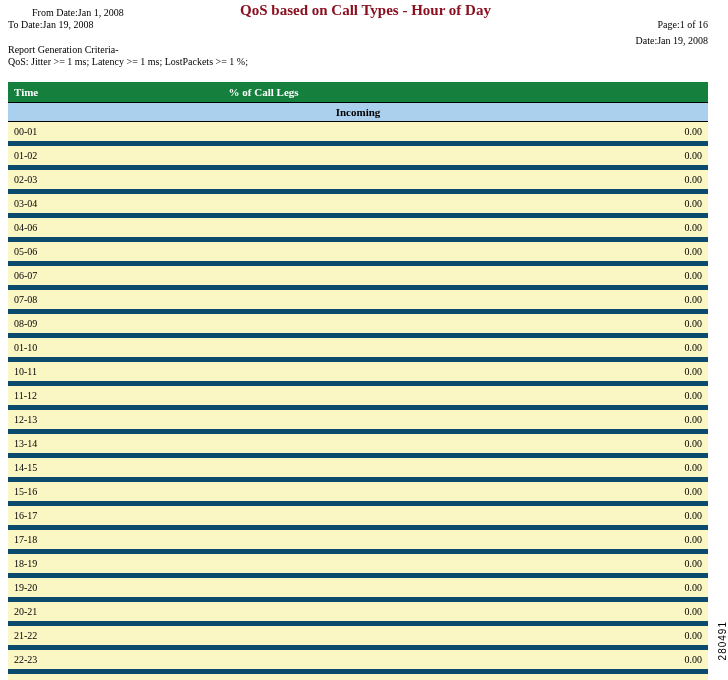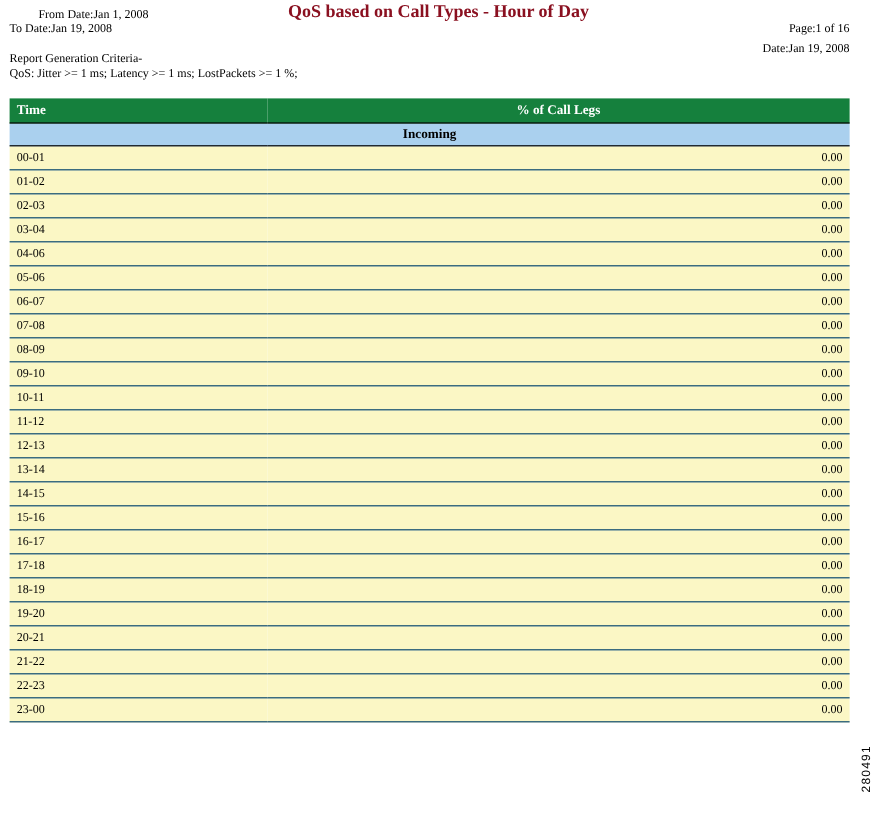--- a/index.html
+++ b/index.html
@@ -83,37 +83,37 @@
     border-collapse: collapse;
   }
   .hdr-row td {
     background: #15803d;
     color: #ffffff;
     font-weight: bold;
     padding: 4px 6px;
     font-size: 11px;
   }
   .hdr-time { text-align: left; }
-  .hdr-pct  { text-align: center; }
+  .hdr-pct  { text-align: left; }
 
   .section-row td {
     background: #aad0ee;
     color: #000000;
     font-weight: bold;
     text-align: center;
     padding: 3px 6px;
     border-top: 1px solid #000000;
     border-bottom: 1px solid #000000;
     font-size: 11px;
   }
 
   .data-row td {
     background: #fbf7c5;
     padding: 4px 6px;
-    border-bottom: 1px solid #0c4a6e;
+    border-bottom: 5px solid #0c4a6e;
     font-size: 10px;
   }
   .cell-time { text-align: left; }
   .cell-val  { text-align: right; }
 
   .side-code {
     position: absolute;
     right: 0px;
     bottom: 20px;
     font-size: 10px;
@@ -182,21 +182,21 @@
           </tr>
           <tr class="data-row">
             <td class="cell-time">07-08</td>
             <td class="cell-val">0.00</td>
           </tr>
           <tr class="data-row">
             <td class="cell-time">08-09</td>
             <td class="cell-val">0.00</td>
           </tr>
           <tr class="data-row">
-            <td class="cell-time">09-10</td>
+            <td class="cell-time">01-10</td>
             <td class="cell-val">0.00</td>
           </tr>
           <tr class="data-row">
             <td class="cell-time">10-11</td>
             <td class="cell-val">0.00</td>
           </tr>
           <tr class="data-row">
             <td class="cell-time">11-12</td>
             <td class="cell-val">0.00</td>
           </tr>

